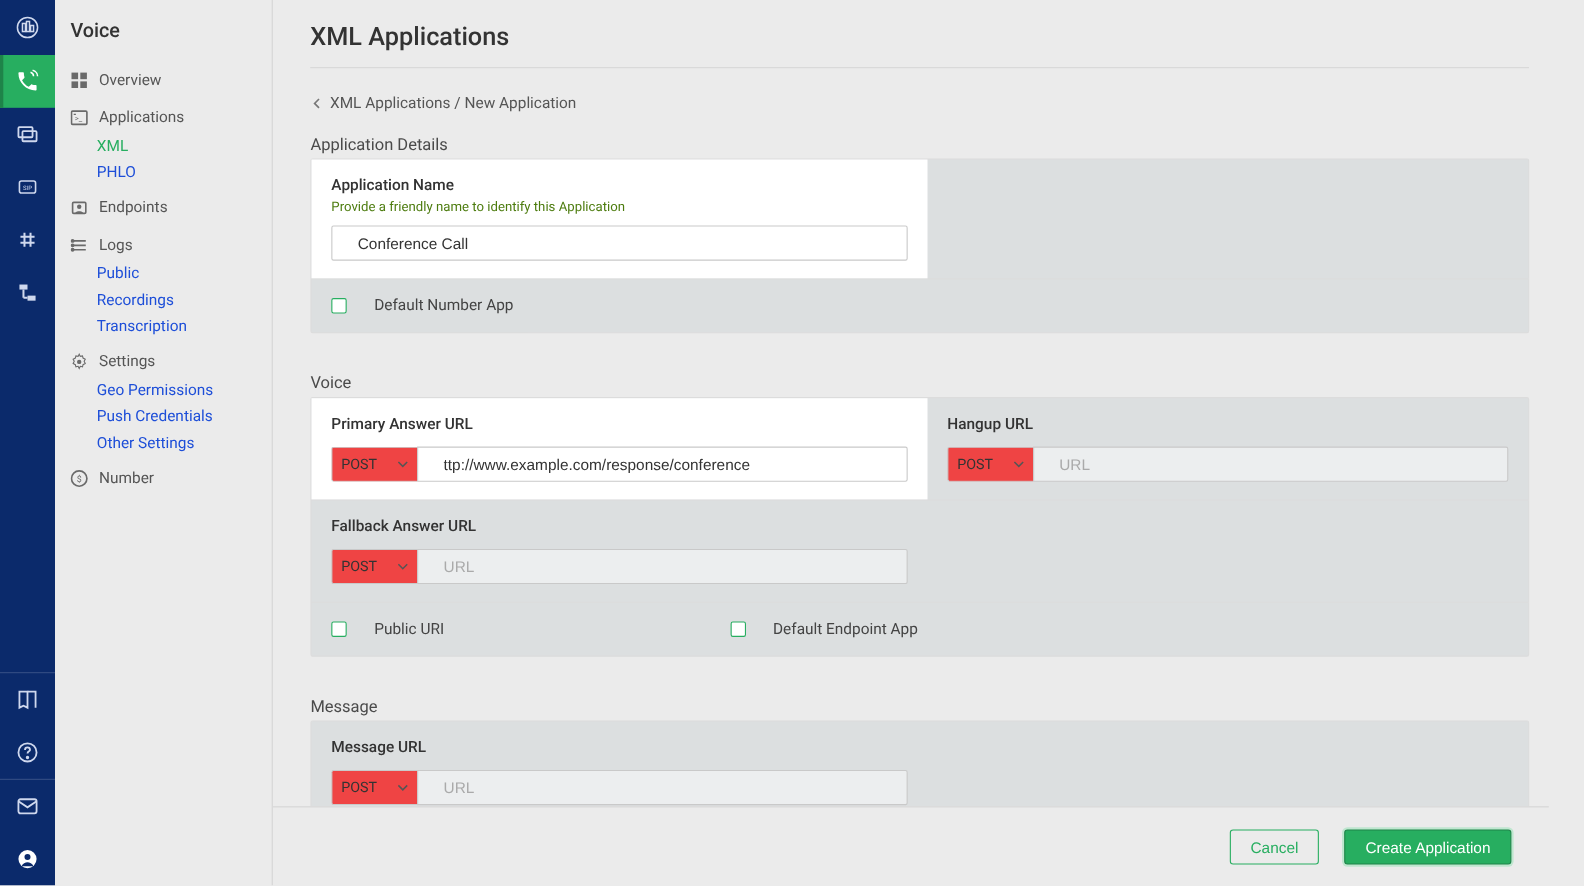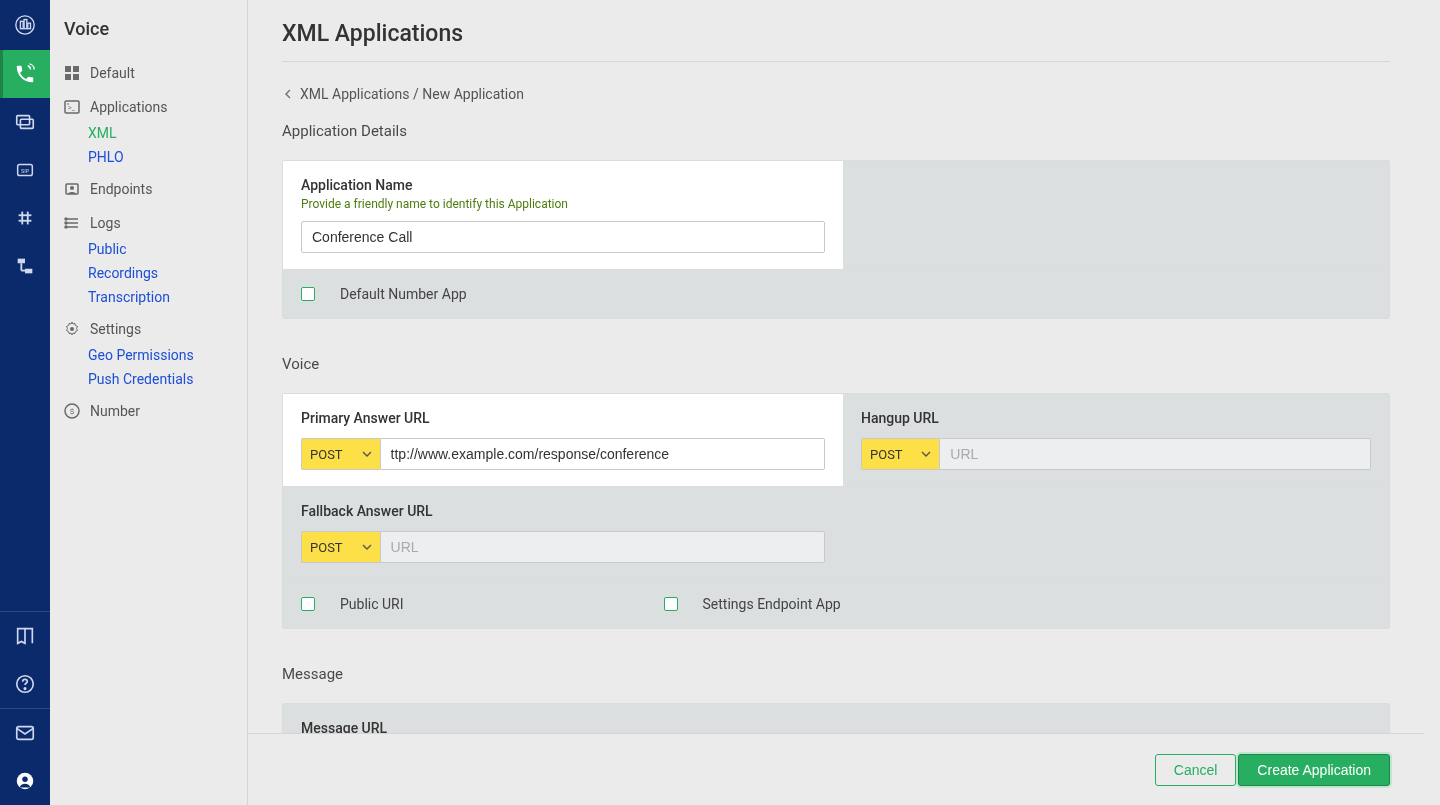--- a/index.html
+++ b/index.html
@@ -28,46 +28,46 @@
 
 
 .main { flex: 1; display: flex; flex-direction: column; overflow: hidden; }
 .main-header { padding: 20px 34px 10px; }
 .page-title { font-size: 23px; font-weight: 500; color: #333; }
 .main-header hr { border: none; border-top: 1px solid #d7d7d7; margin-top: 14px; }
 .breadcrumb-row { padding: 14px 34px 8px; display: flex; align-items: center; gap: 6px; color: #555; font-size: 14px; }
 .breadcrumb-row svg { width: 12px; height: 12px; color: #777; }
 .content-scroll { flex: 1; overflow-y: auto; padding: 0 34px 90px; }
 
-.section-title { font-size: 15px; color: #4a4a4a; padding: 12px 0 20px; }
+.section-title { font-size: 15px; color: #4a4a4a; padding: 12px 0 4px; }
 .card-block { border: 1px solid #dcdcdc; border-radius: 2px; margin-bottom: 24px; background: #dcdfe0; }
 .card-row { display: flex; }
 .card-cell { flex: 1; padding: 16px 18px; }
 .card-cell.half { flex: 0 0 560px; max-width: 560px; }
 .card-cell.white { background: #fff; }
 .card-cell + .card-cell { border-left: none; }
 .card-row + .card-row { border-top: 1px solid #dcdcdc; }
 
 .field-label { font-size: 14px; font-weight: 500; color: #333; margin-bottom: 4px; display: block; }
 .field-hint { font-size: 12px; color: #4d7c0f; margin-bottom: 10px; display: block; }
-.text-input { width: 100%; height: 32px; border: 1px solid #c9c9c9; border-radius: 2px; padding: 0 10px; font-size: 14px; background: #fff; color: #333; }
+.text-input { width: 100%; height: 32px; border: 1px solid #c9c9c9; border-radius: 2px; padding: 0 23px; font-size: 14px; background: #fff; color: #333; }
 .text-input::placeholder { color: #aaa; }
 .method-row { display: flex; gap: 0; align-items: stretch; }
-.method-select { width: 90px; height: 32px; border: 1px solid #c9c9c9; border-right: none; border-radius: 2px 0 0 2px; background: #fde047; padding: 0 8px; font-size: 13px; color: #333; display: inline-flex; align-items: center; justify-content: space-between; cursor: pointer; }
+.method-select { width: 90px; height: 32px; border: 1px solid #c9c9c9; border-right: none; border-radius: 2px 0 0 2px; background: #ef4444; padding: 0 8px; font-size: 13px; color: #333; display: inline-flex; align-items: center; justify-content: space-between; cursor: pointer; }
 .method-select svg { width: 10px; height: 10px; color: #555; }
 .method-row .text-input { border-radius: 0 2px 2px 0; }
 
 .check-row { display: flex; align-items: center; gap: 25px; color: #444; font-size: 14px; }
 .check-row .chkbox { width: 14px; height: 14px; border: 1.5px solid #27ae60; border-radius: 2px; background: #fff; display: inline-block; flex-shrink: 0; }
 .checks-inline { display: flex; gap: 260px; }
 
 .card-checks { padding: 16px 18px; }
 
 
-.footer-bar { position: absolute; bottom: 0; left: 248px; right: 0; height: 72px; background: #ebebeb; border-top: 1px solid #d5d5d5; display: flex; align-items: center; justify-content: flex-end; padding: 0 34px; gap: 2px; }
+.footer-bar { position: absolute; bottom: 0; left: 248px; right: 16px; height: 72px; background: #ebebeb; border-top: 1px solid #d5d5d5; display: flex; align-items: center; justify-content: flex-end; padding: 0 34px; gap: 23px; }
 .btn { height: 32px; padding: 0 18px; border-radius: 3px; font-size: 14px; cursor: pointer; display: inline-flex; align-items: center; justify-content: center; }
 .btn-cancel { background: transparent; border: 1px solid #27ae60; color: #27ae60; }
 .btn-primary { background: #27ae60; border: 1px solid #1e8449; color: #fff; box-shadow: 0 0 0 2px #bfe6cf; }
 
 </style>
 </head>
 <body>
 
 <div class="app">
 
@@ -154,21 +154,21 @@
     <div class="side-section">
       <div class="side-item">
         <span class="side-icon">
             <svg viewBox="0 0 16 16" fill="currentColor">
               <rect x="1" y="1" width="6" height="6"></rect>
               <rect x="9" y="1" width="6" height="6"></rect>
               <rect x="1" y="9" width="6" height="6"></rect>
               <rect x="9" y="9" width="6" height="6"></rect>
             </svg>
           </span>
-        <span>Default</span>
+        <span>Overview</span>
       </div>
     </div>
 
     <div class="side-section">
       <div class="side-item">
         <span class="side-icon">
             <svg viewBox="0 0 16 16" fill="currentColor">
               <rect x="1" y="2" width="14" height="12" rx="1" fill="none" stroke="currentColor" stroke-width="1.5"></rect>
               <line x1="3" y1="5" x2="5" y2="5" stroke="currentColor"></line>
               <text x="4" y="11" font-size="7">&gt;_</text>
@@ -230,20 +230,23 @@
               <path d="M8 1l1 2 2-.5.5 2 2 1-1 2 1 2-2 1-.5 2-2-.5-1 2-1-2-2 .5-.5-2-2-1 1-2-1-2 2-1 .5-2 2 .5z" fill="none" stroke="currentColor" stroke-width="1"></path>
             </svg>
           </span>
         <span>Settings</span>
       </div>
       <div class="side-sub-item">
           <span>Geo Permissions</span>
         </div>
       <div class="side-sub-item">
           <span>Push Credentials</span>
+        </div>
+      <div class="side-sub-item">
+          <span>Other Settings</span>
         </div>
     </div>
 
     <div class="side-section">
       <div class="side-item">
         <span class="side-icon">
             <svg viewBox="0 0 16 16" fill="currentColor">
               <circle cx="8" cy="8" r="7" fill="none" stroke="currentColor" stroke-width="1.5"></circle>
               <text x="8" y="11" text-anchor="middle" font-size="8">$</text>
             </svg>
@@ -335,21 +338,21 @@
         </div>
         <div class="card-row">
           <div class="card-cell card-checks" style="flex:1;">
             <div class="checks-inline">
               <label class="check-row">
                 <span class="chkbox"></span>
                 <span>Public URI</span>
               </label>
               <label class="check-row">
                 <span class="chkbox"></span>
-                <span>Settings Endpoint App</span>
+                <span>Default Endpoint App</span>
               </label>
             </div>
           </div>
         </div>
       </div>
 
       <div class="section-title">Message</div>
       <div class="card-block">
         <div class="card-row">
           <div class="card-cell half">

